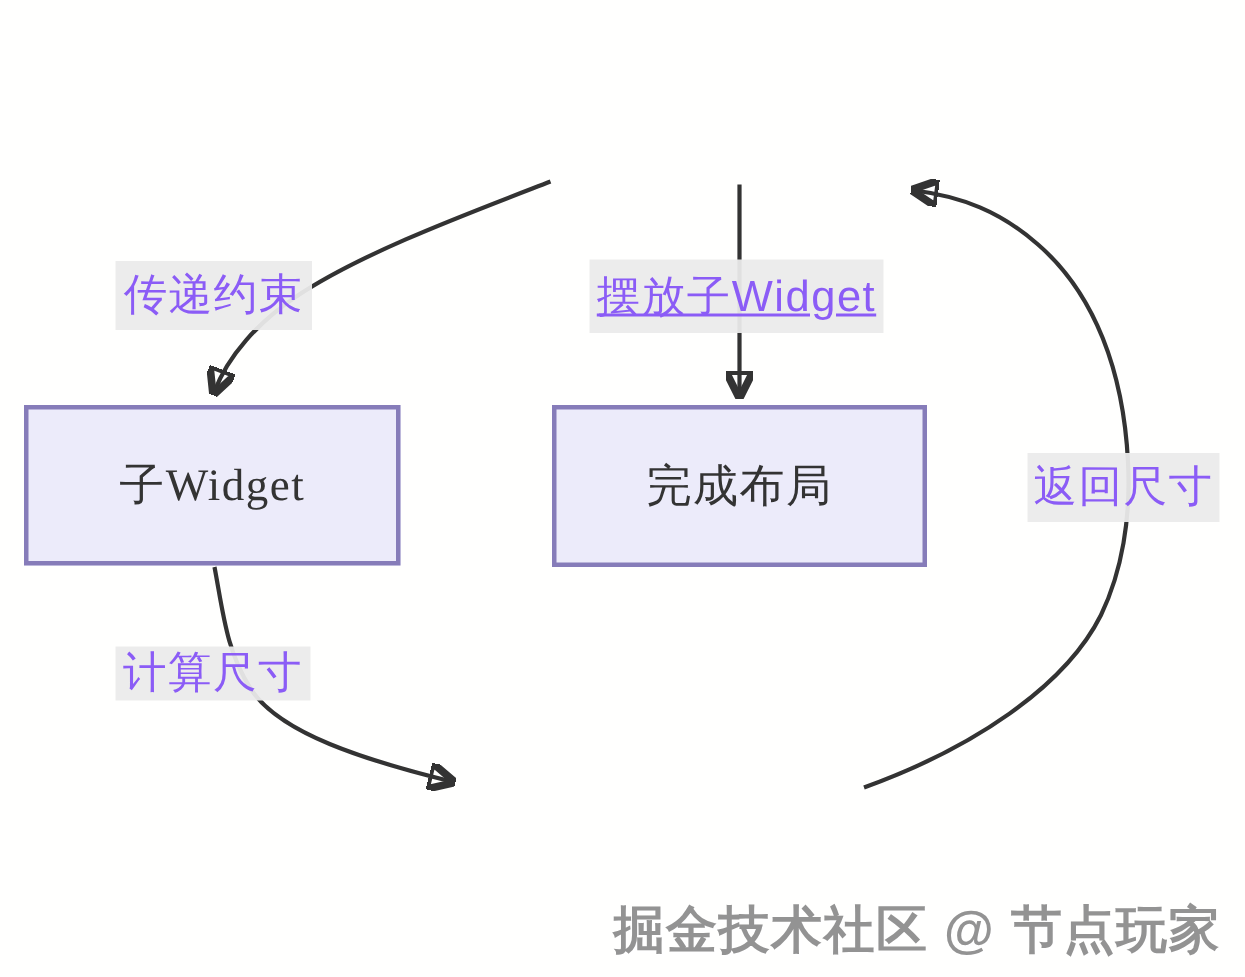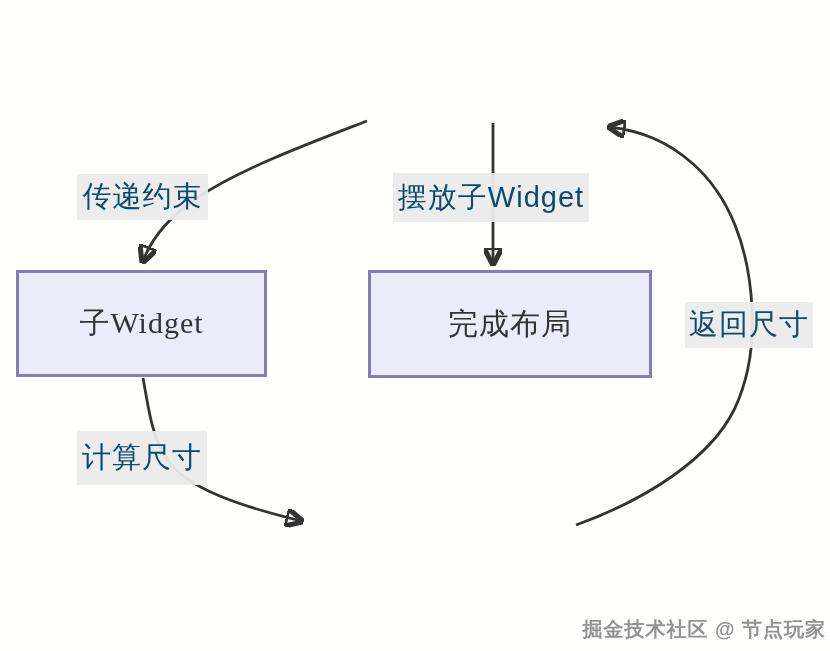--- a/index.html
+++ b/index.html
@@ -36,45 +36,45 @@
     align-items: center;
     justify-content: center;
     color: #333333;
     font-size: 30px;
     letter-spacing: 1px;
   }
   .edge-label {
     position: absolute;
     z-index: 3;
     background: rgba(235, 235, 235, 0.94);
-    color: #0c4a6e;
+    color: #8b5cf6;
     font-size: 29px;
     display: flex;
     align-items: center;
     justify-content: center;
     box-sizing: border-box;
     white-space: nowrap;
     letter-spacing: 1px;
   }
   .node-parent  { left: 366px; top: 14px;  width: 252px; height: 109px; }
   .node-child   { left: 16px;  top: 270px; width: 251px; height: 107px; font-family: Liberation Serif, serif; }
-  .node-layout  { left: 368px; top: 270px; width: 284px; height: 108px; }
+  .node-layout  { left: 368px; top: 270px; width: 250px; height: 108px; }
   .node-size    { left: 291px; top: 526px; width: 311px; height: 109px; }
 
   .lbl-pass     { left: 77px;  top: 174px; width: 131px; height: 46px; }
-  .lbl-place    { left: 393px; top: 173px; width: 196px; height: 49px; }
-  .lbl-calc     { left: 77px;  top: 431px; width: 130px; height: 54px; }
+  .lbl-place    { left: 393px; top: 173px; width: 196px; height: 49px; text-decoration: underline; }
+  .lbl-calc     { left: 77px;  top: 431px; width: 130px; height: 36px; }
   .lbl-return   { left: 685px; top: 302px; width: 128px; height: 46px; }
 
   .watermark {
     position: absolute;
     z-index: 4;
-    right: 4px;
+    right: 16px;
     bottom: 8px;
-    font-size: 20px;
+    font-size: 34px;
     font-weight: 600;
     color: rgba(138, 138, 138, 0.92);
     text-shadow: 2px 2px 0 rgba(255, 255, 255, 0.95),
                  1px 1px 0 rgba(255, 255, 255, 0.9);
     letter-spacing: 1px;
     white-space: nowrap;
   }
 </style>
 </head>
 <body>

